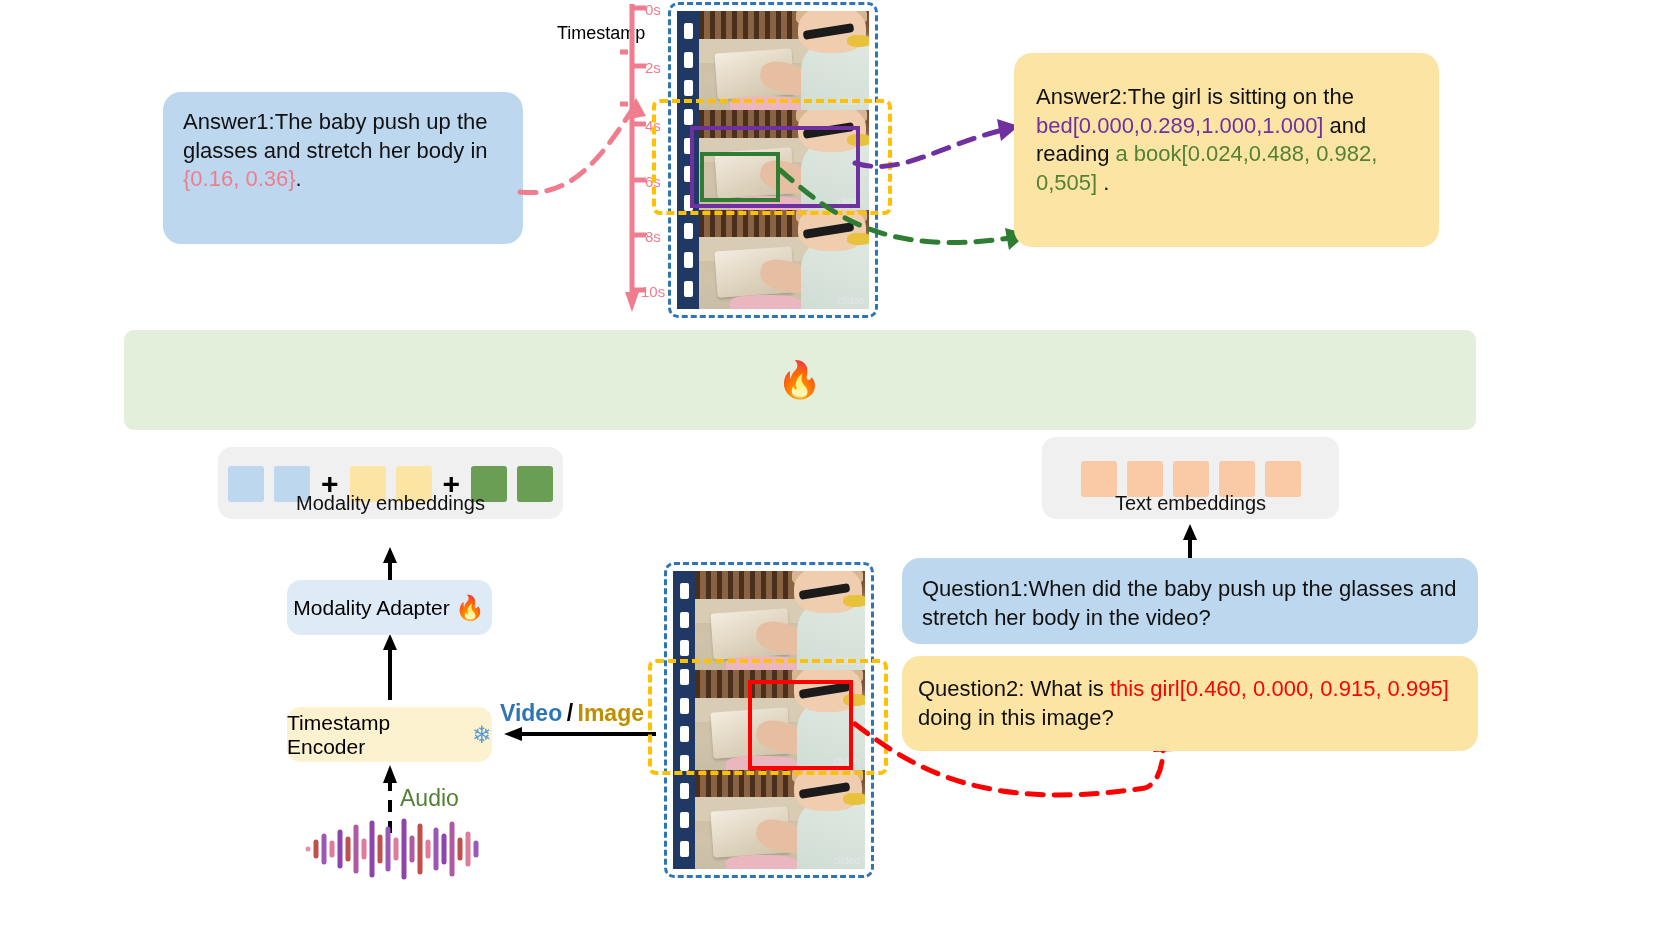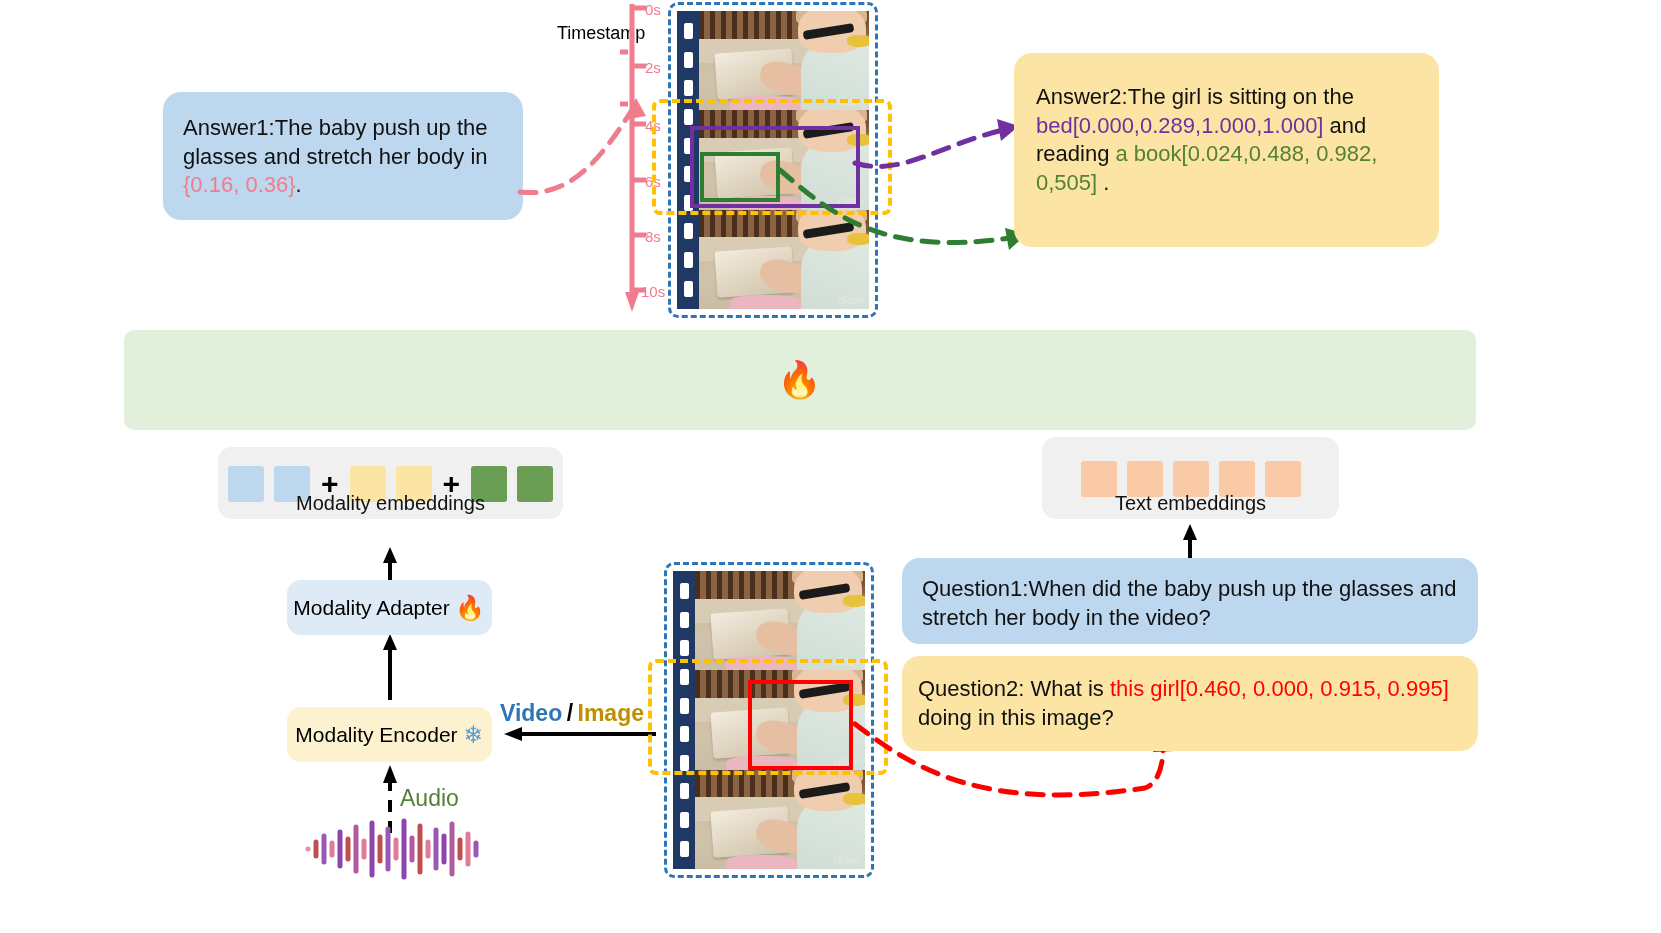--- a/index.html
+++ b/index.html
@@ -105,21 +105,21 @@
   <path d="M8 52 L-8 52 L-8 104 L8 104" fill="none" stroke="#ef7d8e" stroke-width="5"></path>
 </svg>
 
 <div class="abs tick-lab" style="left:645px;top:1px;">0s</div>
 <div class="abs tick-lab" style="left:645px;top:59px;">2s</div>
 <div class="abs tick-lab" style="left:645px;top:117px;">4s</div>
 <div class="abs tick-lab" style="left:645px;top:173px;">6s</div>
 <div class="abs tick-lab" style="left:645px;top:228px;">8s</div>
 <div class="abs tick-lab" style="left:641px;top:283px;">10s</div>
 
-<div class="abs bubble bubble-blue" style="left:163px;top:92px;width:360px;height:128px;padding:22px 20px 0 20px;font-size:22px;">
+<div class="abs bubble bubble-blue" style="left:163px;top:92px;width:360px;height:152px;padding:16px 20px 0 20px;font-size:22px;">
   <span>Answer1:The baby push up the glasses and stretch her body in </span><span class="t-pink">{0.16, 0.36}</span><span>.</span>
 </div>
 
 <svg class="abs" style="left:500px;top:80px;" width="160" height="130">
   <path d="M20 112 C 70 118, 100 80, 132 30" stroke="#ef7d8e" stroke-width="5" fill="none" stroke-dasharray="16 11" stroke-linecap="round"></path>
   <polygon points="136,18 124,40 146,36" fill="#ef7d8e"></polygon>
 </svg>
 
 <div class="abs vstrip" style="left:668px;top:2px;width:210px;height:316px;">
   <div class="vinner" style="height:100%;">
@@ -261,21 +261,21 @@
   <line x1="15" y1="70" x2="15" y2="18" stroke="#000" stroke-width="4" stroke-dasharray="12 9"></line>
   <polygon points="15,2 8,20 22,20" fill="#000"></polygon>
 </svg>
 
 <div class="abs pbox pbox-blue" style="left:287px;top:580px;width:205px;height:55px;">
   <span>Modality Adapter</span>
   <span class="emoji">🔥</span>
 </div>
 
 <div class="abs pbox pbox-cream" style="left:287px;top:707px;width:205px;height:55px;">
-  <span>Modality Encoder</span>
+  <span>Timestamp Encoder</span>
   <span class="emoji" style="color:#5b9bd5;">❄</span>
 </div>
 
 <div class="abs" style="left:500px;top:700px;">
   <span class="lbl-video">Video</span>
   <span class="lbl-slash">/</span>
   <span class="lbl-image">Image</span>
 </div>
 <div class="abs lbl-audio" style="left:400px;top:785px;">Audio</div>
 

